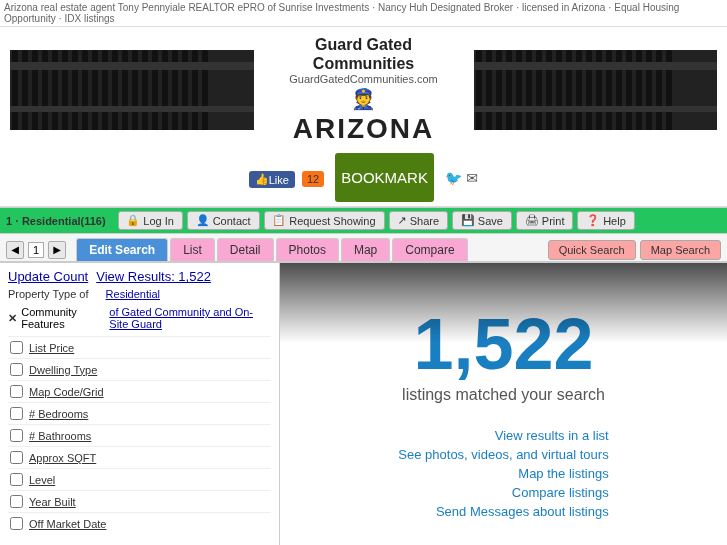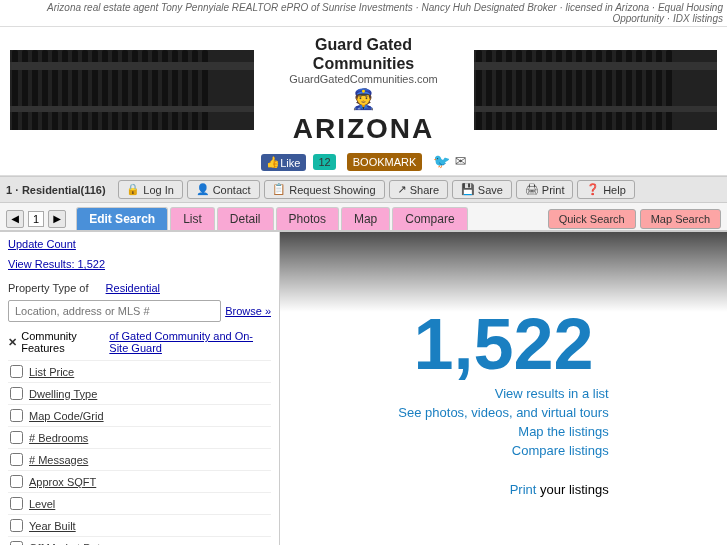--- a/index.html
+++ b/index.html
@@ -1,26 +1,25 @@
 <!DOCTYPE html>
 <html><head>
   <meta charset="utf-8">
   <style>
     * { box-sizing: border-box; margin: 0; padding: 0; }
     body { font-family: Arial, sans-serif; font-size: 12px; background: #fff; width: 727px; }
 
     
     .top-info-bar {
       background: #fff;
-      text-align: right;
+      text-align: left;
       font-size: 10px;
       color: #666;
       padding: 2px 4px;
       border-bottom: 1px solid #ddd;
-      font-style: italic;
     }
 
     
     .header {
       display: flex;
       align-items: center;
       justify-content: center;
       background: #fff;
       padding: 8px 10px 4px;
       position: relative;
@@ -93,43 +92,43 @@
       display: inline-flex;
       align-items: center;
       background: #3b5998;
       color: #fff;
       border-radius: 3px;
       padding: 2px 6px;
       font-size: 11px;
       margin-right: 4px;
     }
     .social-bar .like-count {
-      background: #14b8a6;
+      background: #f97316;
       color: #333;
       padding: 2px 5px;
       border-radius: 3px;
       font-size: 11px;
       margin-right: 8px;
     }
     .bookmark-btn {
       display: inline-flex;
       align-items: center;
-      background: #a16207;
+      background: #4d7c0f;
       color: #fff;
       border-radius: 3px;
-      padding: 3px 6px;
-      font-size: 11px;
+      padding: 16px 6px;
+      font-size: 15px;
       margin-right: 4px;
     }
 
     
     .nav-bar {
       display: flex;
       align-items: center;
-      background: #e5e5e5;
+      background: #22c55e;
       border-bottom: 1px solid #ccc;
       border-top: 1px solid #ccc;
       padding: 3px 6px;
       font-size: 11px;
       gap: 4px;
     }
     .nav-bar .listing-count {
       font-weight: bold;
       margin-right: 8px;
       color: #333;
@@ -217,23 +216,22 @@
     .left-panel {
       width: 280px;
       border-right: 1px solid #ccc;
       overflow-y: auto;
       padding: 6px 8px;
       background: #fff;
     }
     .update-count-bar {
       display: flex;
       gap: 8px;
-      margin-bottom: 12px;
-      font-size: 11px;
-      flex-direction: column;
+      margin-bottom: 4px;
+      font-size: 13px;
     }
     .update-count-bar a {
       color: #00a;
       text-decoration: underline;
       cursor: pointer;
     }
     .property-type {
       font-size: 11px;
       margin-bottom: 6px;
       color: #333;
@@ -492,24 +490,20 @@
     <div class="update-count-bar">
       <a>Update Count</a>
       <a>View Results: 1,522</a>
     </div>
 
     <div class="property-type">
       <span>Property Type of</span>
       <a>Residential</a>
     </div>
 
-    <div class="search-input-row">
-      <input class="search-input" type="text" placeholder="Location, address or MLS #" style="">
-      <a class="browse-link">Browse »</a>
-    </div>
 
     <div class="feature-tag">
       <span class="feature-x">✕</span>
       <span>Community Features</span>
       <a>of Gated Community and On-Site Guard</a>
     </div>
 
     <div id="filter-list">
     <div class="filter-item">
     <input type="checkbox" style="">
@@ -522,21 +516,21 @@
         <div class="filter-item">
     <input type="checkbox" style="">
     <span>Map Code/Grid</span>
   </div>
         <div class="filter-item">
     <input type="checkbox" style="">
     <span># Bedrooms</span>
   </div>
         <div class="filter-item">
     <input type="checkbox" style="">
-    <span># Messages</span>
+    <span># Bathrooms</span>
   </div>
         <div class="filter-item">
     <input type="checkbox" style="">
     <span>Approx SQFT</span>
   </div>
         <div class="filter-item">
     <input type="checkbox" style="">
     <span>Level</span>
   </div>
         <div class="filter-item">
@@ -546,22 +540,24 @@
         <div class="filter-item">
     <input type="checkbox" style="">
     <span>Off Market Date</span>
   </div>
       </div>
   </div>
 
   <div class="right-panel">
     <div class="right-panel-overlay"></div>
     <div class="results-number">1,522</div>
+    <div class="results-text">listings matched your search</div>
     <div class="action-links" id="action-links">
     <a class="action-link">View results in a list</a>
         <a class="action-link">See photos, videos, and virtual tours</a>
         <a class="action-link">Map the listings</a>
         <a class="action-link">Compare listings</a>
+        <a class="action-link">Send Messages about listings</a>
         <div style="font-size: 13px; margin-top: 20px;"><a class="action-link">Print</a><span class="normal-text"> your listings</span></div>
       </div>
   </div>
 
 </div>
 
 </body></html>

